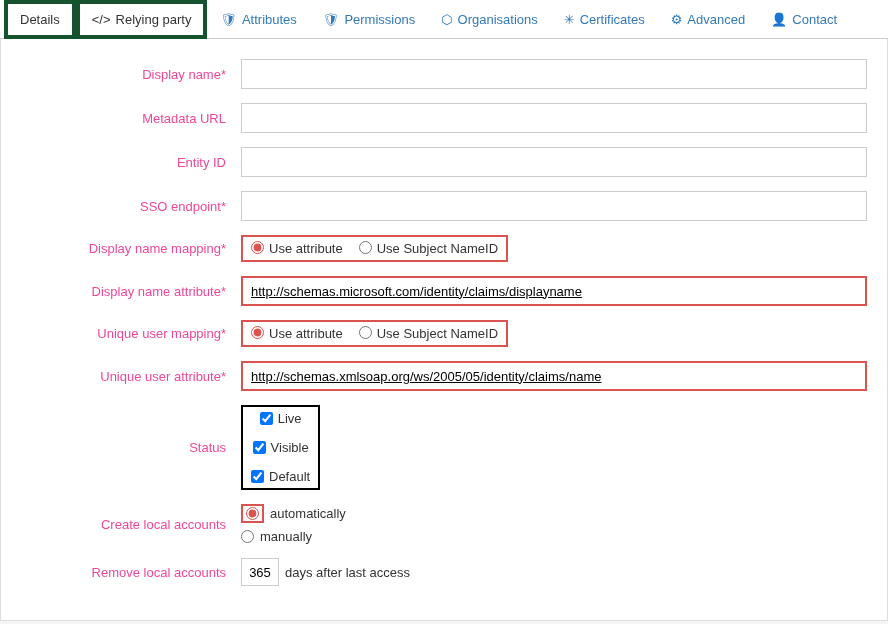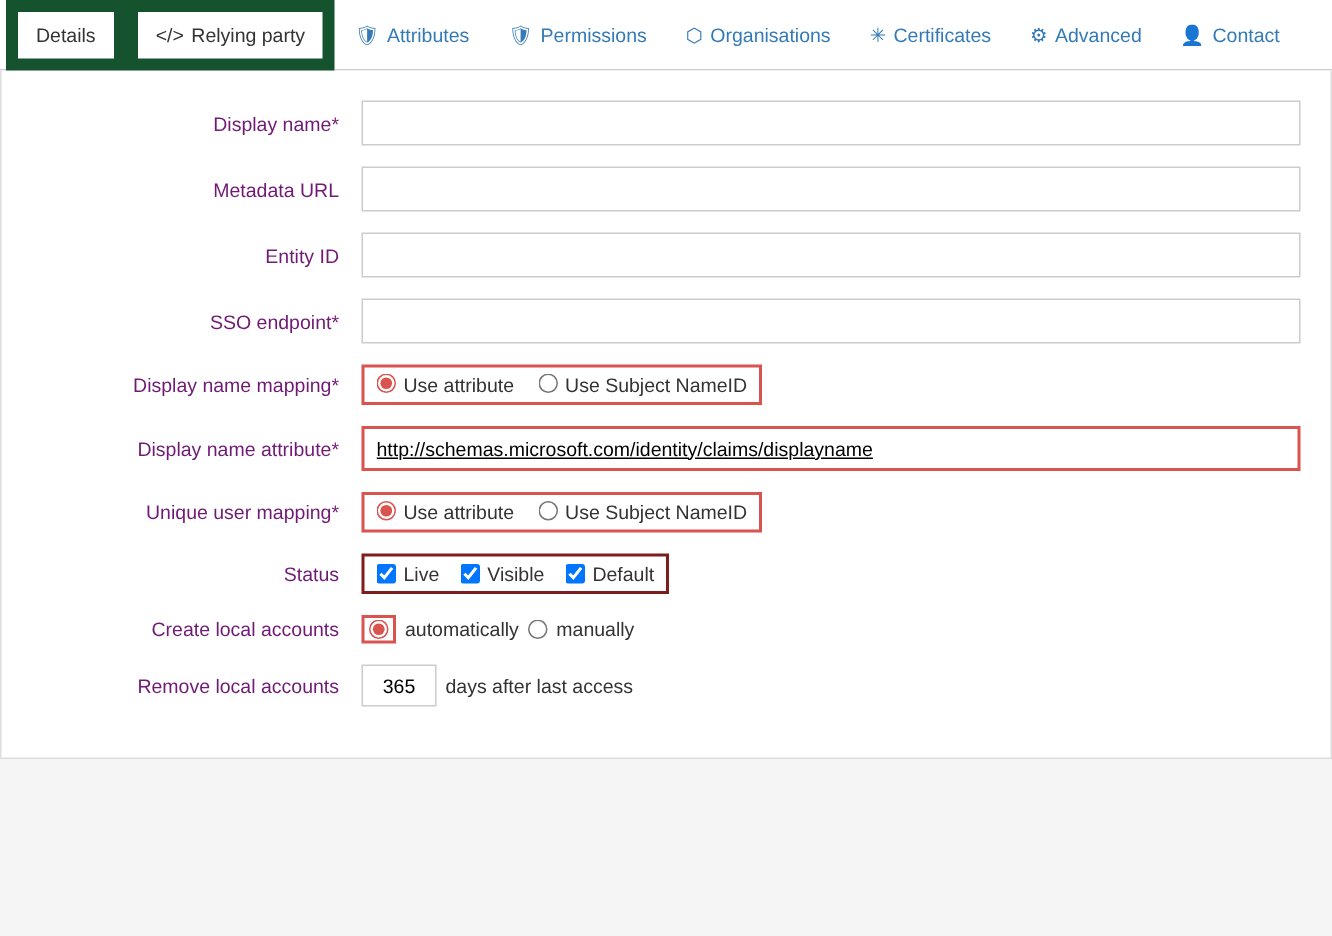--- a/index.html
+++ b/index.html
@@ -20,21 +20,21 @@
       padding: 8px 12px;
       cursor: pointer;
       border: 1px solid transparent;
       font-size: 13px;
       color: #337ab7;
       text-decoration: none;
       white-space: nowrap;
     }
 
     .tab.active-red {
-      border: 8px solid #14532d;
+      border: 4px solid #14532d;
       color: #333;
       background: #fff;
       margin-bottom: -1px;
     }
 
     .tab .tab-icon { font-size: 13px; }
 
     .form-area {
       background: #fff;
       padding: 20px 0;
@@ -48,21 +48,21 @@
       align-items: center;
       margin-bottom: 14px;
       padding: 0 20px;
     }
 
     .form-label {
       width: 220px;
       text-align: right;
       padding-right: 15px;
       font-size: 13px;
-      color: #701a75;
+      color: #ec4899;
       flex-shrink: 0;
     }
 
     .form-control {
       flex: 1;
       height: 30px;
       border: 1px solid #ccc;
       padding: 4px 8px;
       font-size: 13px;
       outline: none;
@@ -91,35 +91,36 @@
     }
 
     .radio-option input[type="radio"] {
       accent-color: #d9534f;
     }
 
     .checkbox-group {
       display: flex;
       align-items: center;
       gap: 14px;
-      border: 2px solid #7f1d1d;
+      border: 2px solid #000000;
       padding: 4px 8px;
       background: #fff;
+      flex-direction: column;
     }
 
     .checkbox-option {
       display: flex;
       align-items: center;
       gap: 5px;
       font-size: 13px;
     }
 
     .create-accounts-group {
       display: flex;
-      flex-direction: row;
+      flex-direction: column;
       gap: 6px;
     }
 
     .create-option {
       display: flex;
       align-items: center;
       gap: 6px;
       font-size: 13px;
     }
 
@@ -133,21 +134,21 @@
       display: inline-flex;
     }
 
     .remove-row {
       display: flex;
       align-items: center;
       gap: 6px;
     }
 
     .days-input {
-      width: 50px;
+      width: 38px;
       height: 28px;
       border: 1px solid #ccc;
       padding: 3px 6px;
       font-size: 13px;
       text-align: center;
     }
   </style>
 </head>
 <body>
 
@@ -233,20 +234,24 @@
         <input type="radio" name="unique_user_mapping" checked="" style="">
         <span>Use attribute</span>
       </label>
       <label class="radio-option">
         <input type="radio" name="unique_user_mapping" style="">
         <span>Use Subject NameID</span>
       </label>
     </div>
   </div>
 
+  <div class="form-row">
+    <label class="form-label">Unique user attribute*</label>
+    <input type="text" class="form-control red-border" value="http://schemas.xmlsoap.org/ws/2005/05/identity/claims/name" style="">
+  </div>
 
   <div class="form-row">
     <label class="form-label">Status</label>
     <div class="checkbox-group">
       <label class="checkbox-option">
         <input type="checkbox" checked="" style="">
         <span>Live</span>
       </label>
       <label class="checkbox-option">
         <input type="checkbox" checked="" style="">

